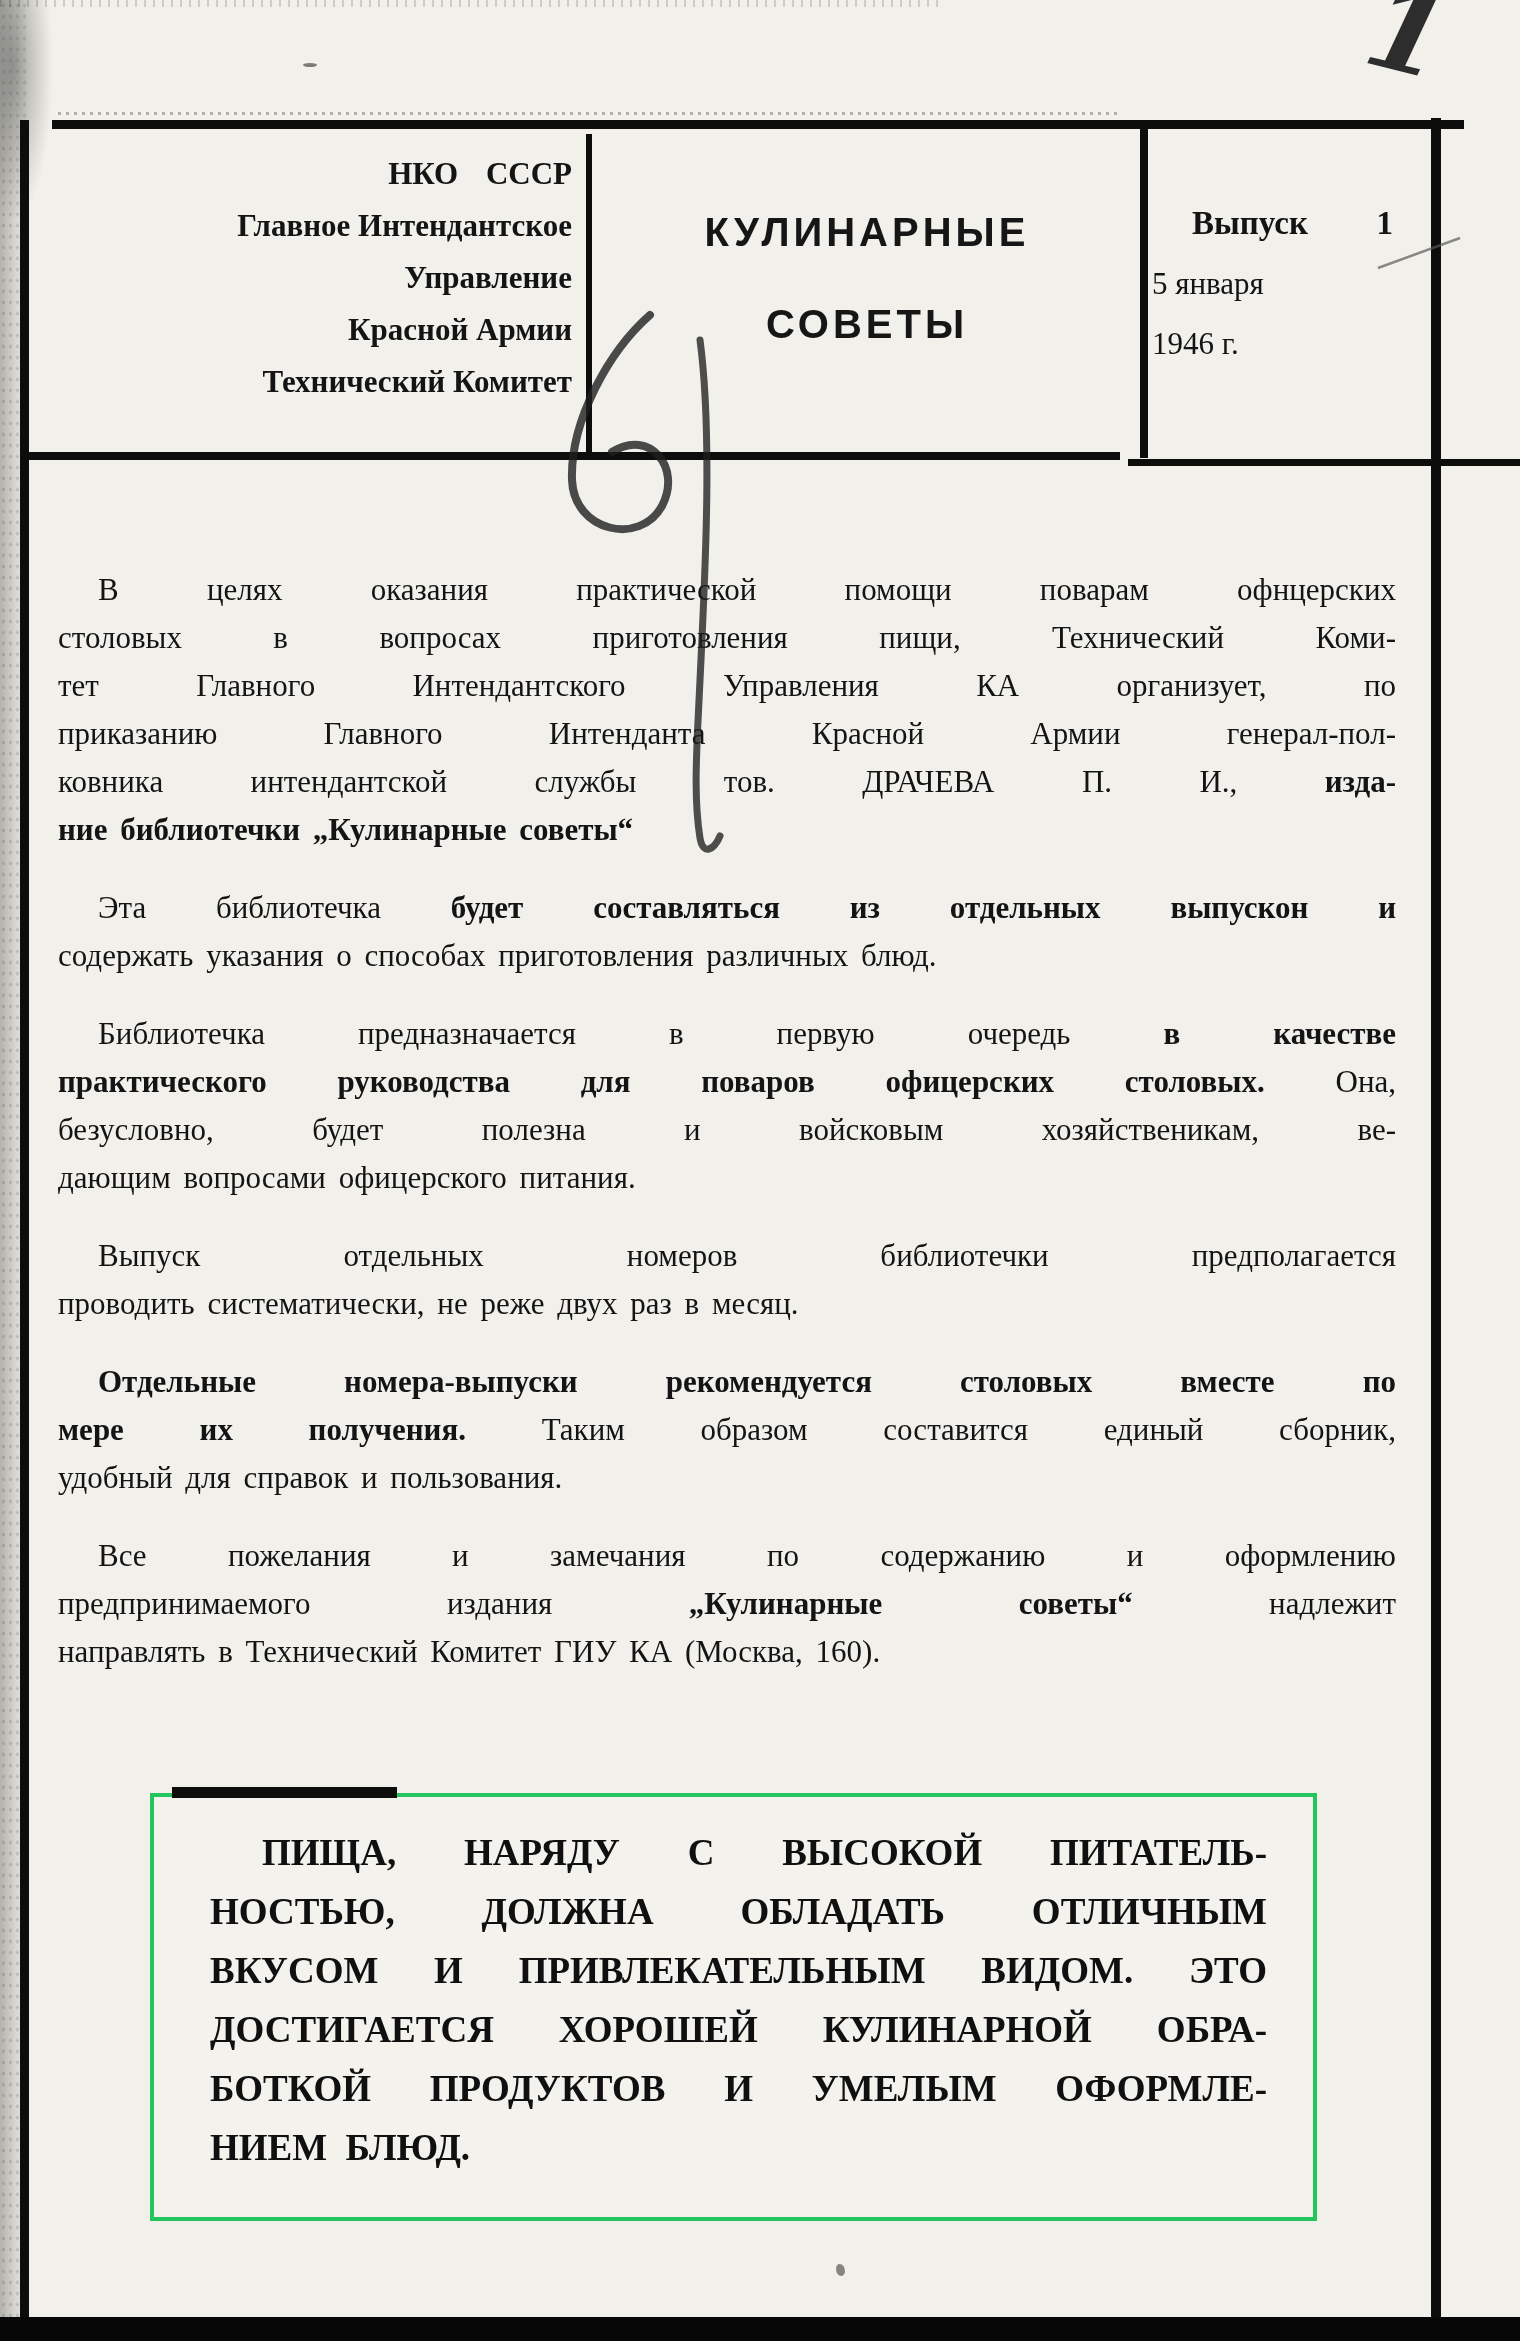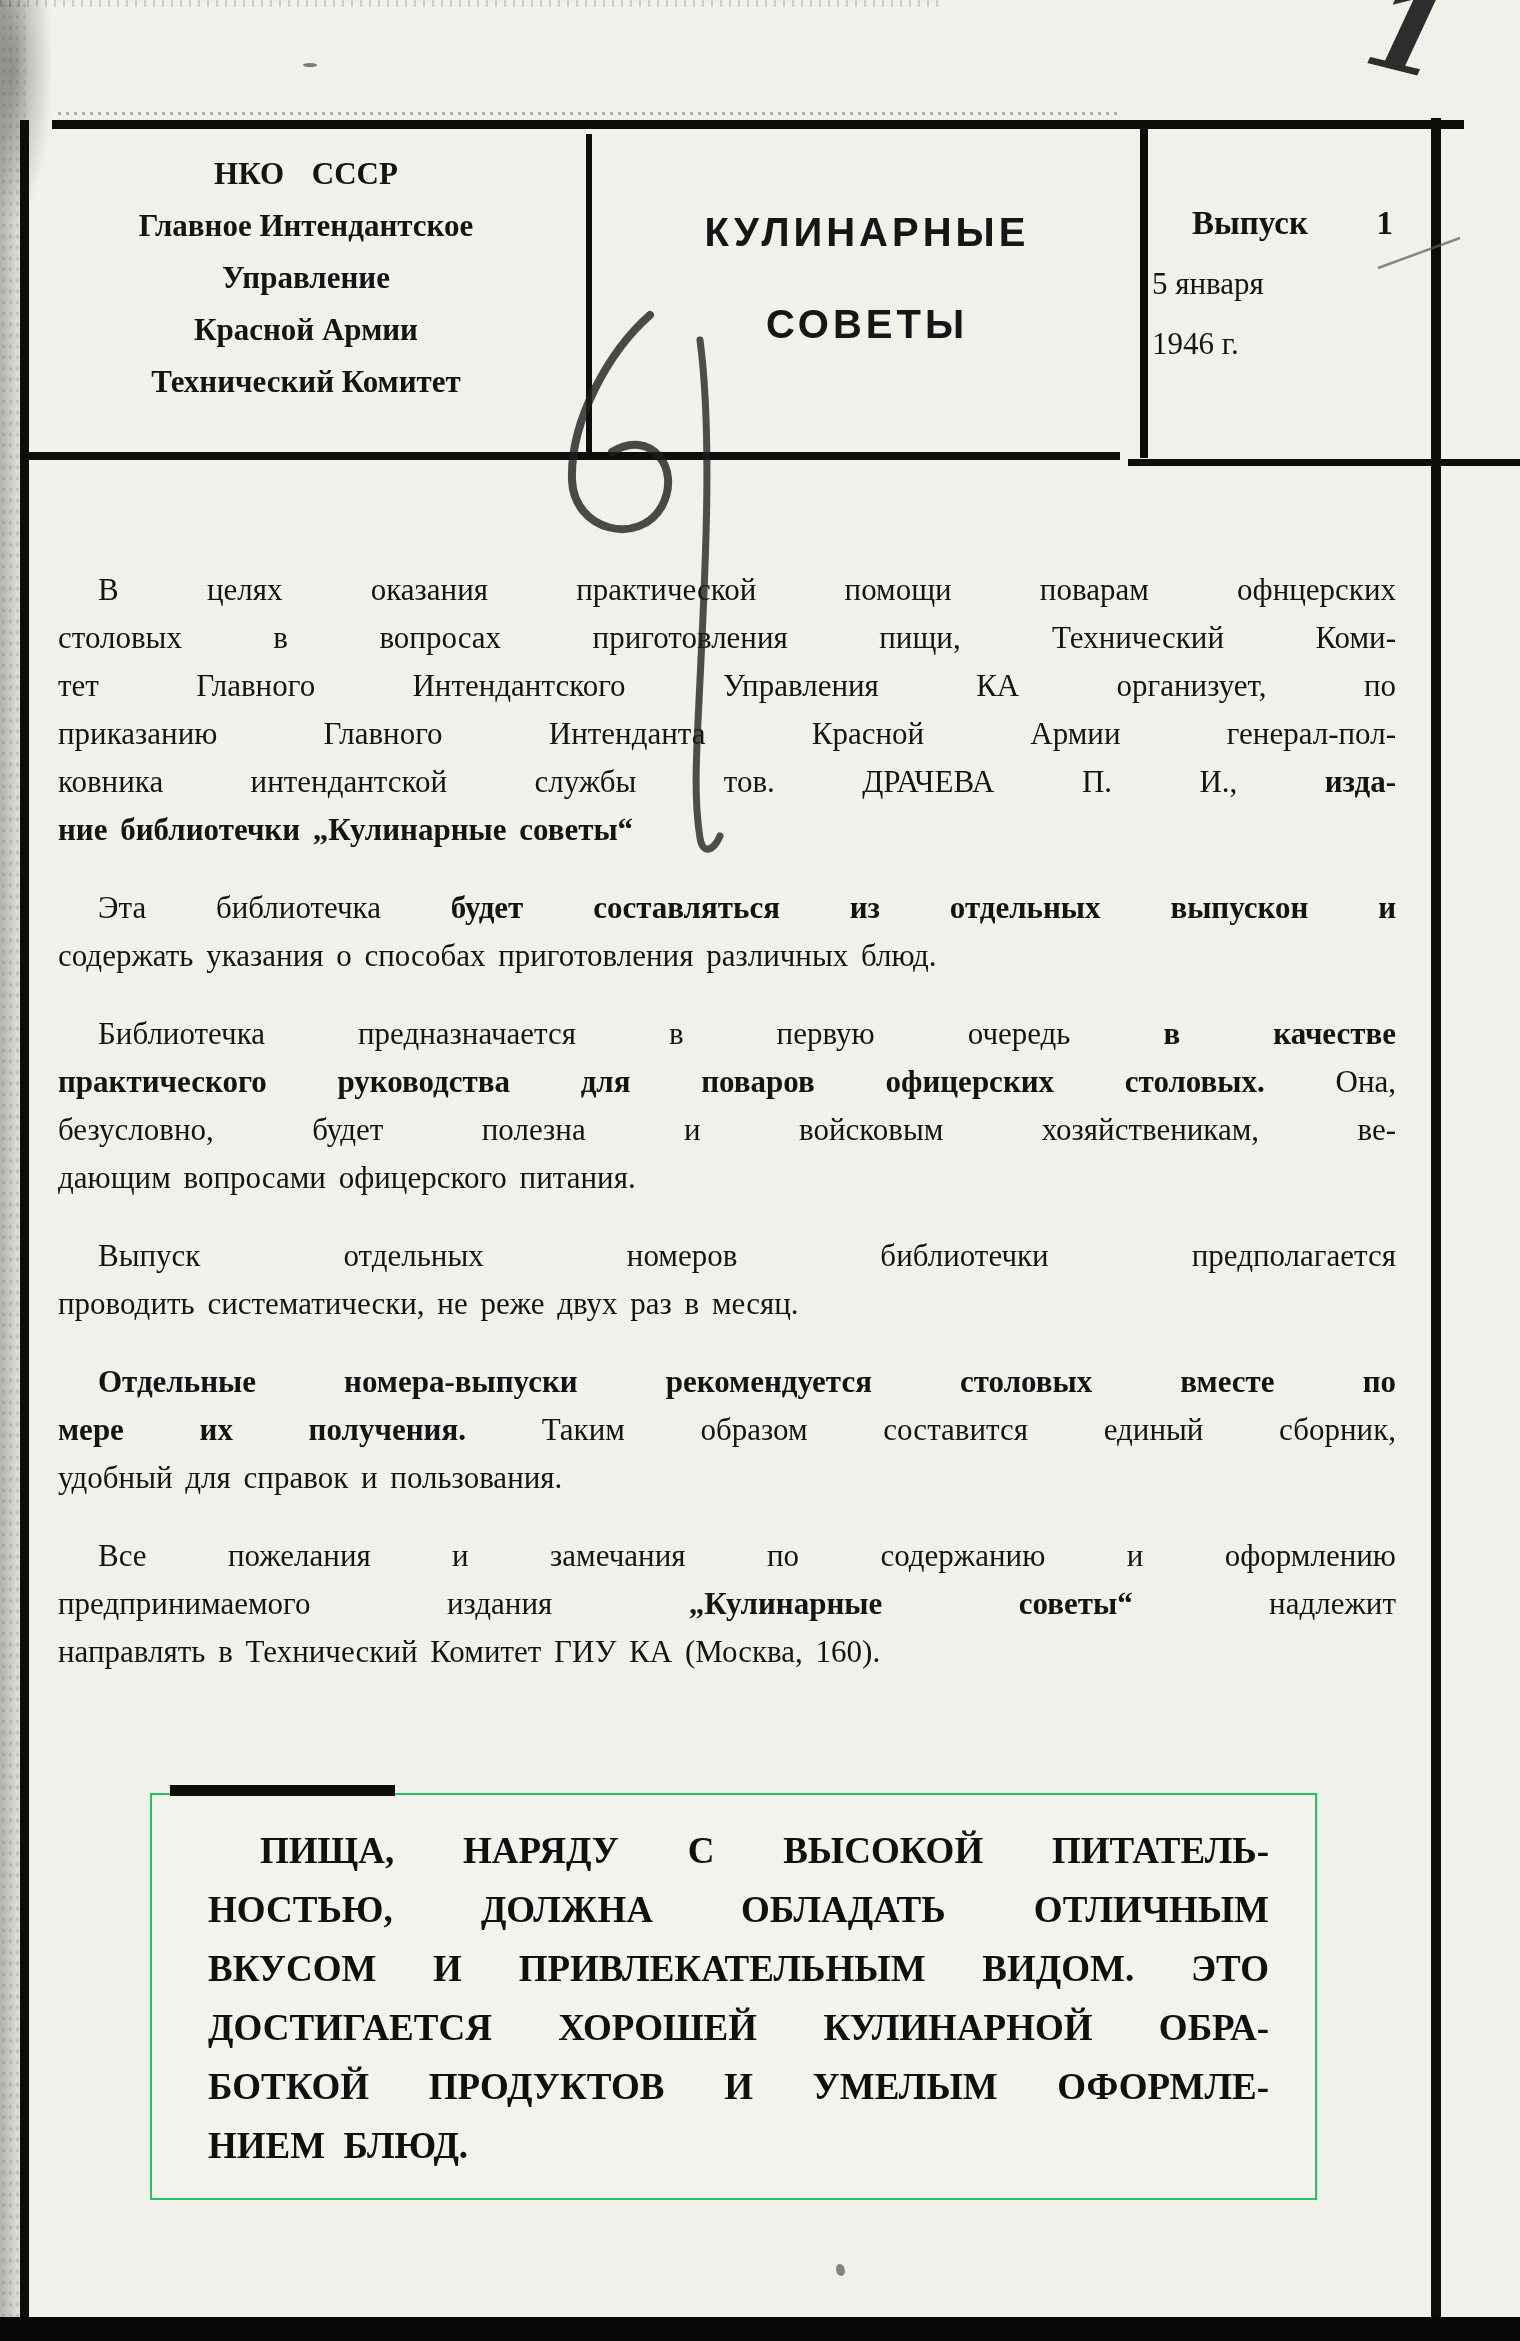--- a/index.html
+++ b/index.html
@@ -26,41 +26,41 @@
   .rule,.vsep{position:absolute;background:#0d0d0c;}
   .top-rule{left:52px;top:120px;width:1412px;height:9px;}
   .frame-left{left:20px;top:120px;width:9px;height:2221px;}
   .frame-right{left:1431px;top:118px;width:10px;height:2223px;}
   .vsep-1{left:586px;top:134px;width:6px;height:322px;}
   .vsep-2{left:1140px;top:126px;width:8px;height:332px;}
   .header-rule-a{left:28px;top:452px;width:1092px;height:8px;}
   .header-rule-b{left:1128px;top:459px;width:392px;height:7px;}
   .bottom-strip{position:absolute;left:0;top:2317px;width:1520px;height:24px;background:#070707;}
   
-  .org{position:absolute;left:30px;top:148px;width:552px;text-align:center;
+  .org{position:absolute;left:20px;top:148px;width:552px;text-align:right;
     font-weight:700;font-size:31px;line-height:52px;}
   .org .rline:first-child{word-spacing:20px;}
   .title{position:absolute;left:598px;top:186px;width:538px;text-align:center;
     font-family:"Liberation Sans","DejaVu Sans",sans-serif;font-weight:700;
     font-size:40px;line-height:92px;letter-spacing:4px;color:#161616;}
   .issue{position:absolute;left:1152px;top:205px;width:275px;font-size:31px;}
   .issue-no{display:flex;justify-content:space-between;padding:0 34px 0 40px;
     font-weight:700;font-size:33px;}
   .issue-date{ text-align:left;margin-top:24px;}
   
   .body-text{position:absolute;left:58px;top:566px;width:1338px;
     font-size:31px;line-height:48px;word-spacing:5px;}
   .para{margin:0 0 30px 0;}
   .para .rline{text-align:justify;text-align-last:justify;}
   .para .rline:last-child{text-align-last:left;}
   .para .rline:first-child{text-indent:40px;}
   .bld{font-weight:700;}
   
   .quote-box{position:absolute;left:150px;top:1793px;width:1167px;box-sizing:border-box;
-    border:2px solid #22c55e;padding:26px 46px 23px 56px;background:rgba(255,255,255,.18);}
+    border:4px solid #22c55e;padding:26px 46px 40px 56px;background:rgba(255,255,255,.18);}
   .quote-box .patch{position:absolute;left:18px;top:-10px;width:225px;height:11px;background:#0d0d0c;}
   .quote-text{font-weight:700;font-size:37px;line-height:59px;word-spacing:9px;color:#101010;}
   .quote-text .rline{text-align:justify;text-align-last:justify;}
   .quote-text .rline:last-child{text-align-last:left;}
   .quote-text .rline:first-child{text-indent:52px;}
   
   .pagenum{position:absolute;left:1368px;top:-18px;width:120px;
     font-family:"DejaVu Serif",serif;font-style:italic;font-weight:700;
     font-size:112px;color:#2d2d2d;transform:rotate(14deg);line-height:1;}
   .ink{position:absolute;left:0;top:0;pointer-events:none;}

